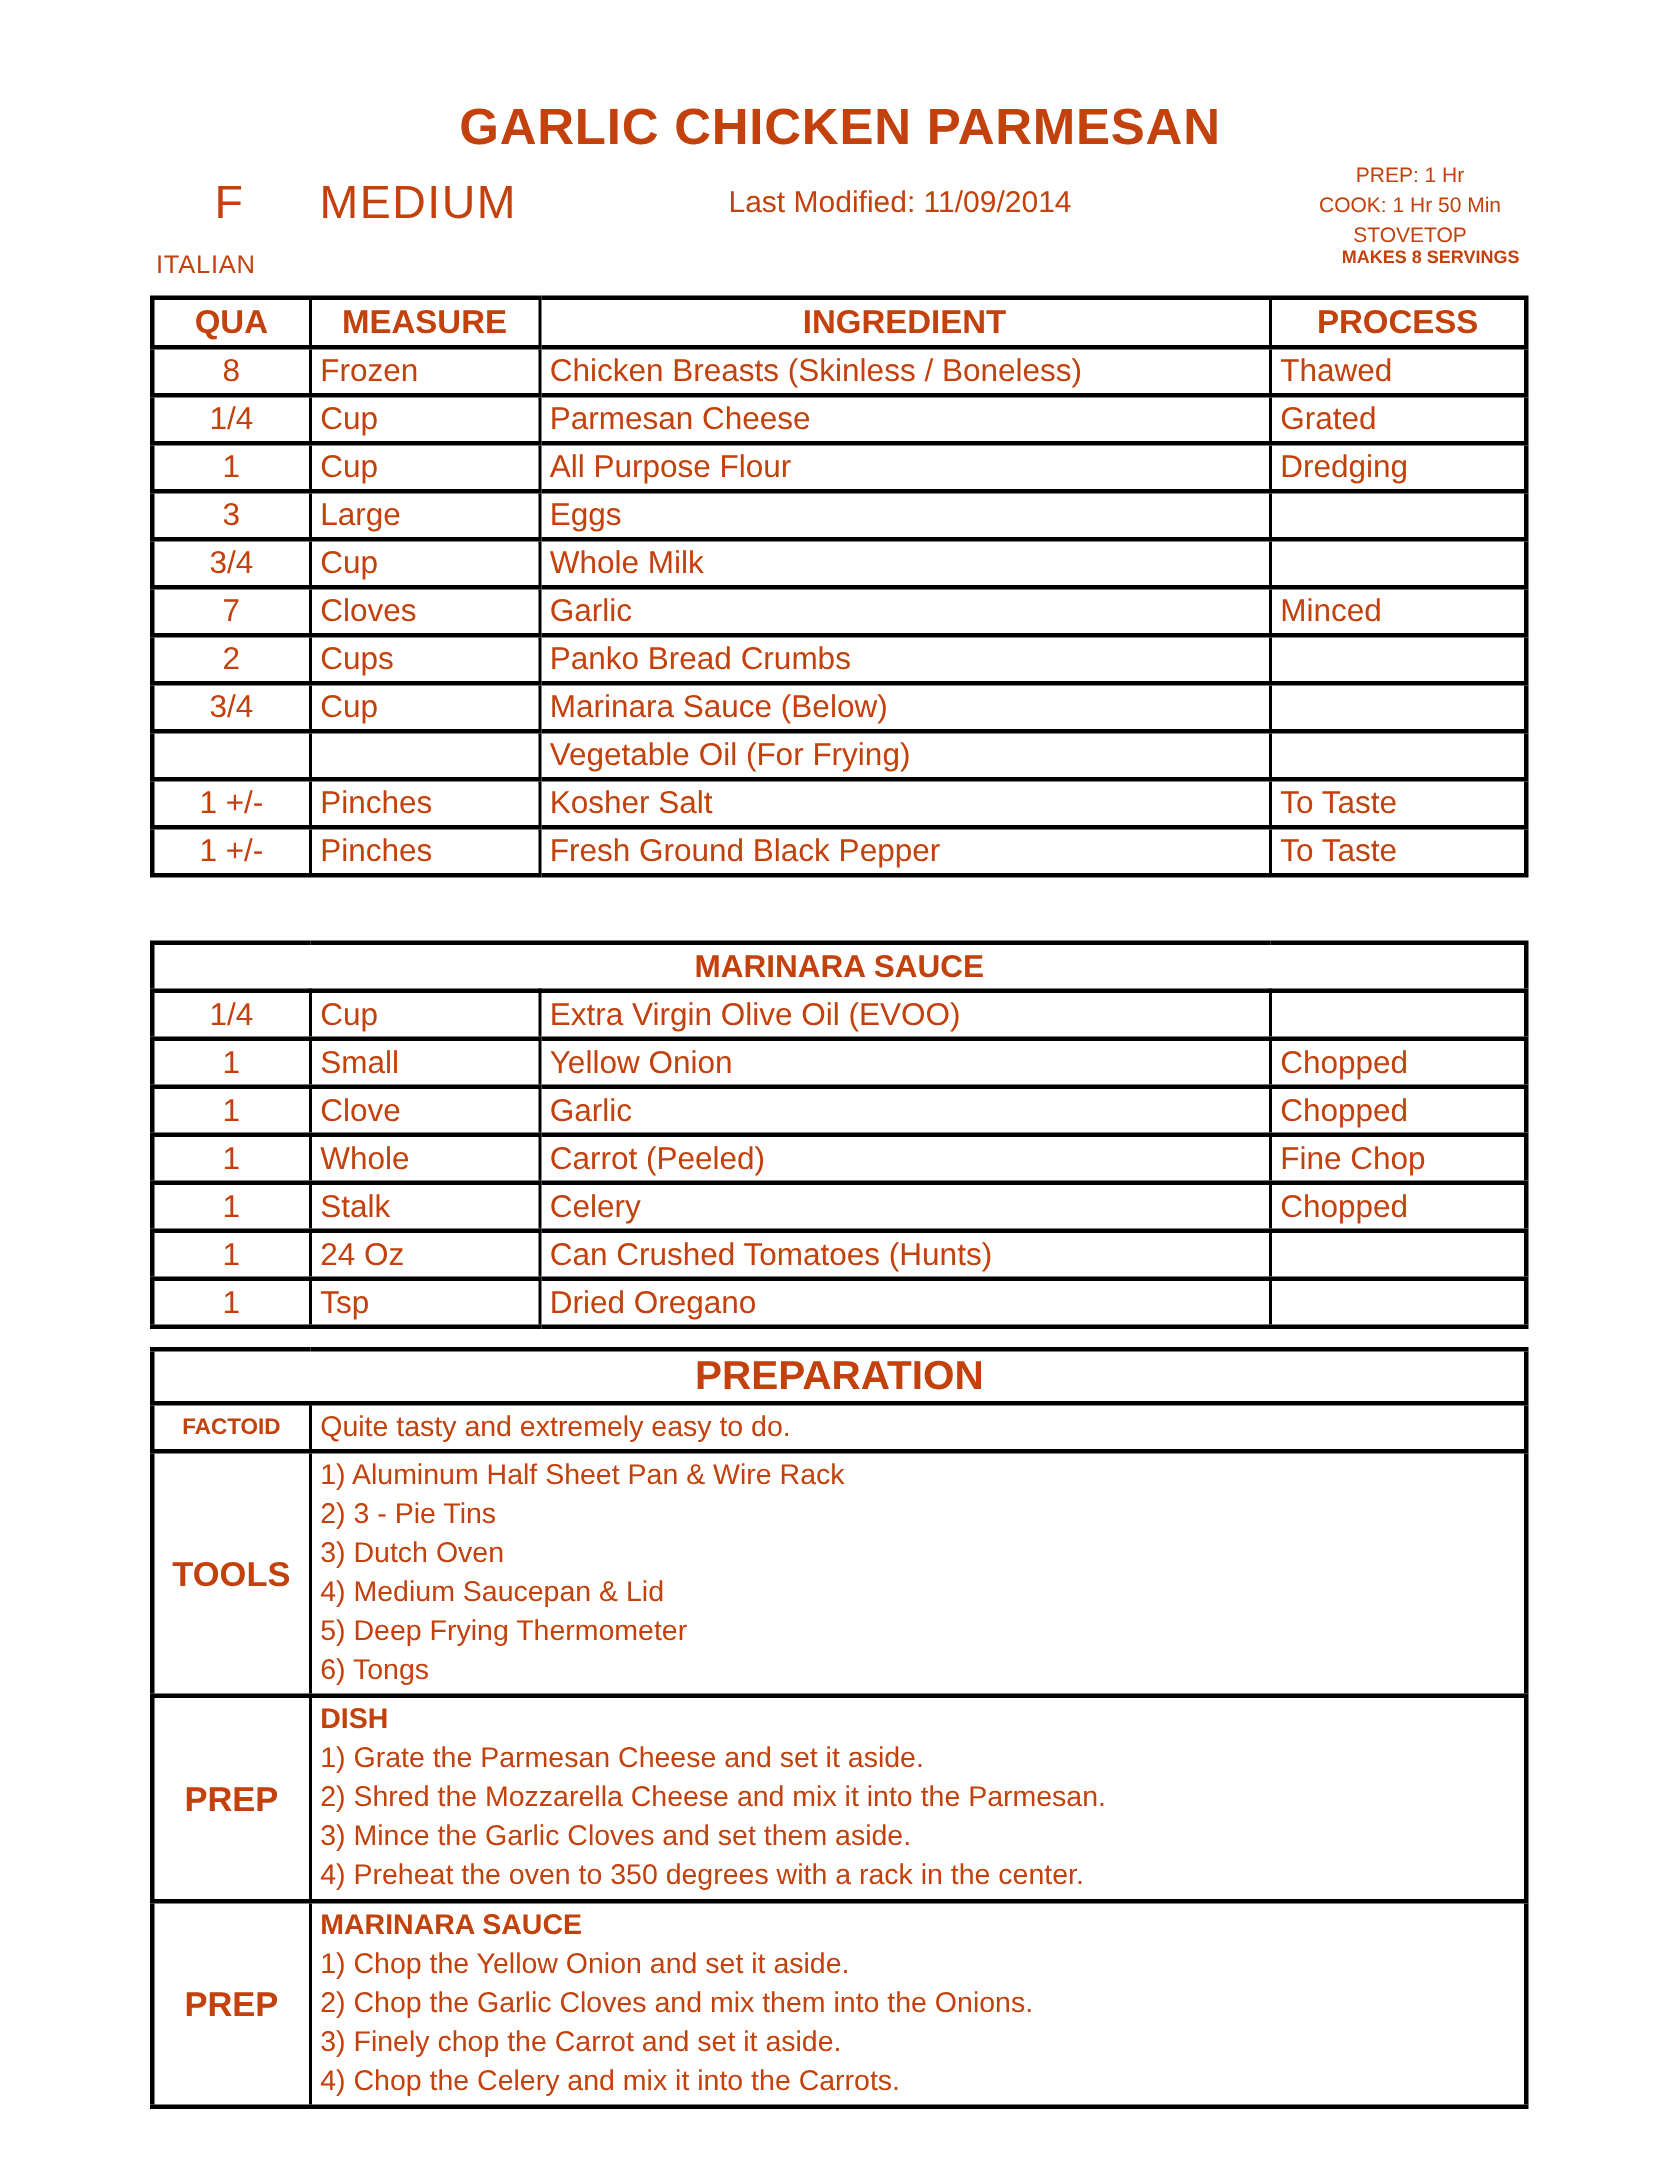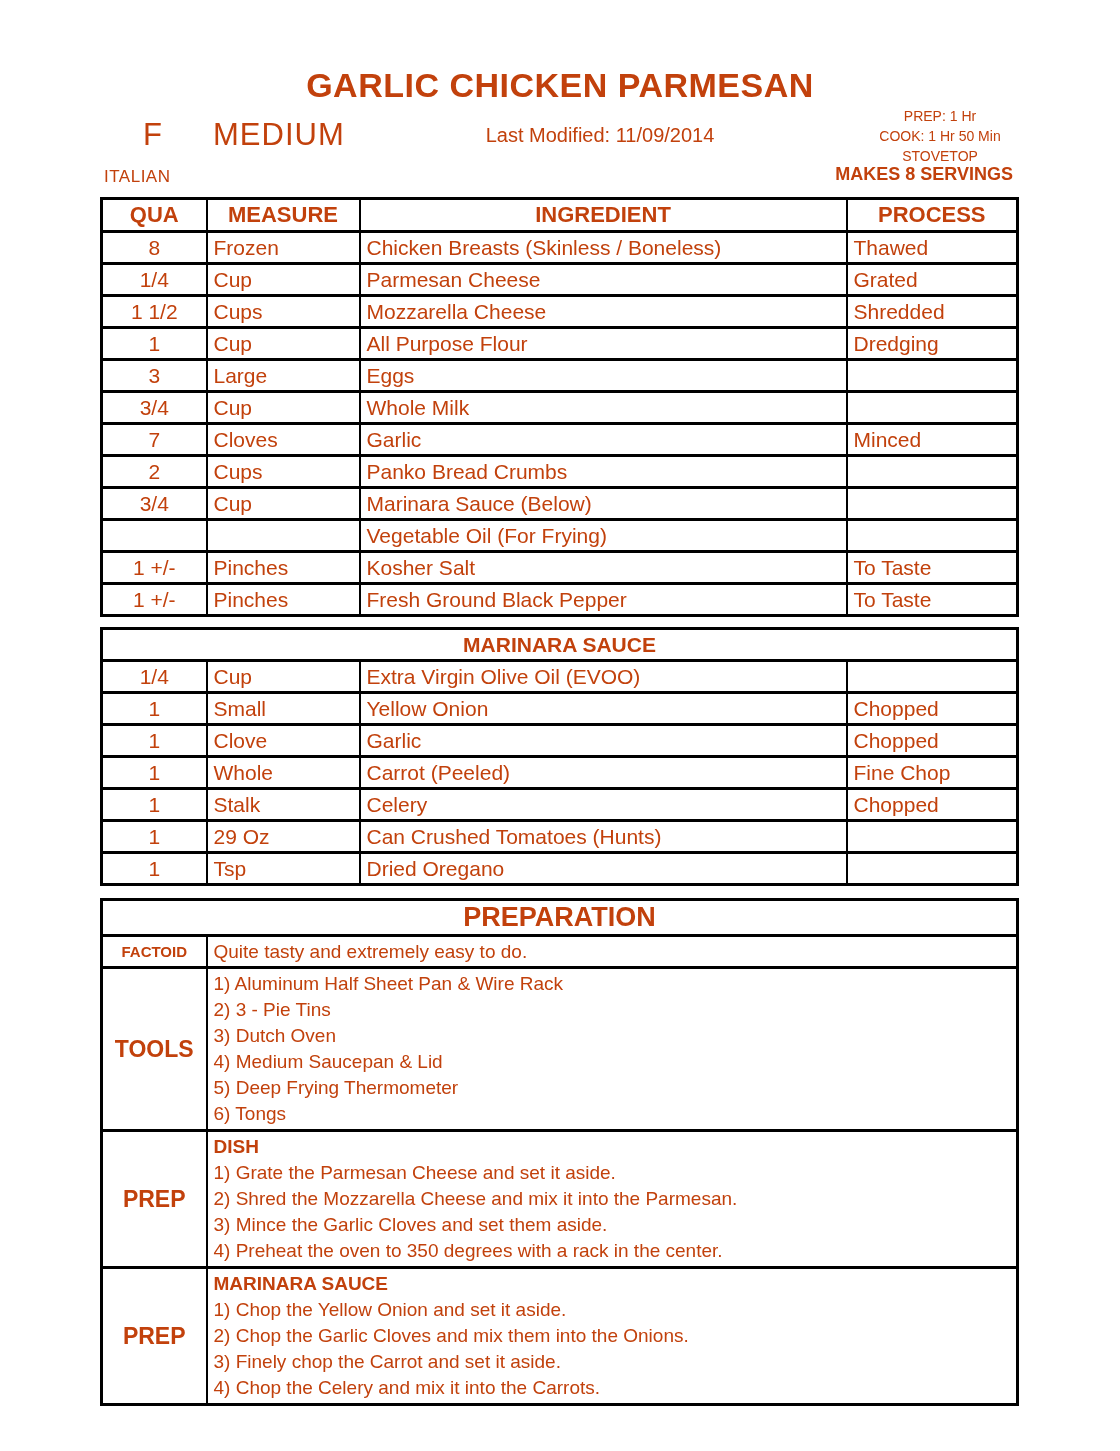--- a/index.html
+++ b/index.html
@@ -35,21 +35,21 @@
   .meta-block {
     position: absolute; top: 106px; left: 845px; width: 190px;
     text-align: center; font-size: 14px; line-height: 20px;
   }
   .cuisine {
     position: absolute; top: 167px; left: 104px;
     font-size: 17px; letter-spacing: 0.5px;
   }
   .servings {
     position: absolute; top: 164px; right: 107px;
-    font-size: 18px; font-weight: bold;
+    font-size: 12px; font-weight: bold;
   }
 
   
   table.grid {
     position: absolute; left: 100px; width: 916px;
     border-collapse: collapse; border: 3px solid #000;
     table-layout: fixed;
   }
   .grid th, .grid td {
     border: 2px solid #000;
@@ -132,26 +132,20 @@
           <td class="c2">Chicken Breasts (Skinless / Boneless)</td>
           <td class="c3">Thawed</td>
         </tr>
         <tr>
           <td class="c0">1/4</td>
           <td class="c1">Cup</td>
           <td class="c2">Parmesan Cheese</td>
           <td class="c3">Grated</td>
         </tr>
         <tr>
-          <td class="c0">1 1/2</td>
-          <td class="c1">Cups</td>
-          <td class="c2">Mozzarella Cheese</td>
-          <td class="c3">Shredded</td>
-        </tr>
-        <tr>
           <td class="c0">1</td>
           <td class="c1">Cup</td>
           <td class="c2">All Purpose Flour</td>
           <td class="c3">Dredging</td>
         </tr>
         <tr>
           <td class="c0">3</td>
           <td class="c1">Large</td>
           <td class="c2">Eggs</td>
           <td class="c3"></td>
@@ -239,21 +233,21 @@
           <td class="c3">Fine Chop</td>
         </tr>
         <tr>
           <td class="c0">1</td>
           <td class="c1">Stalk</td>
           <td class="c2">Celery</td>
           <td class="c3">Chopped</td>
         </tr>
         <tr>
           <td class="c0">1</td>
-          <td class="c1">29 Oz</td>
+          <td class="c1">24 Oz</td>
           <td class="c2">Can Crushed Tomatoes (Hunts)</td>
           <td class="c3"></td>
         </tr>
         <tr>
           <td class="c0">1</td>
           <td class="c1">Tsp</td>
           <td class="c2">Dried Oregano</td>
           <td class="c3"></td>
         </tr>
       </tbody>

